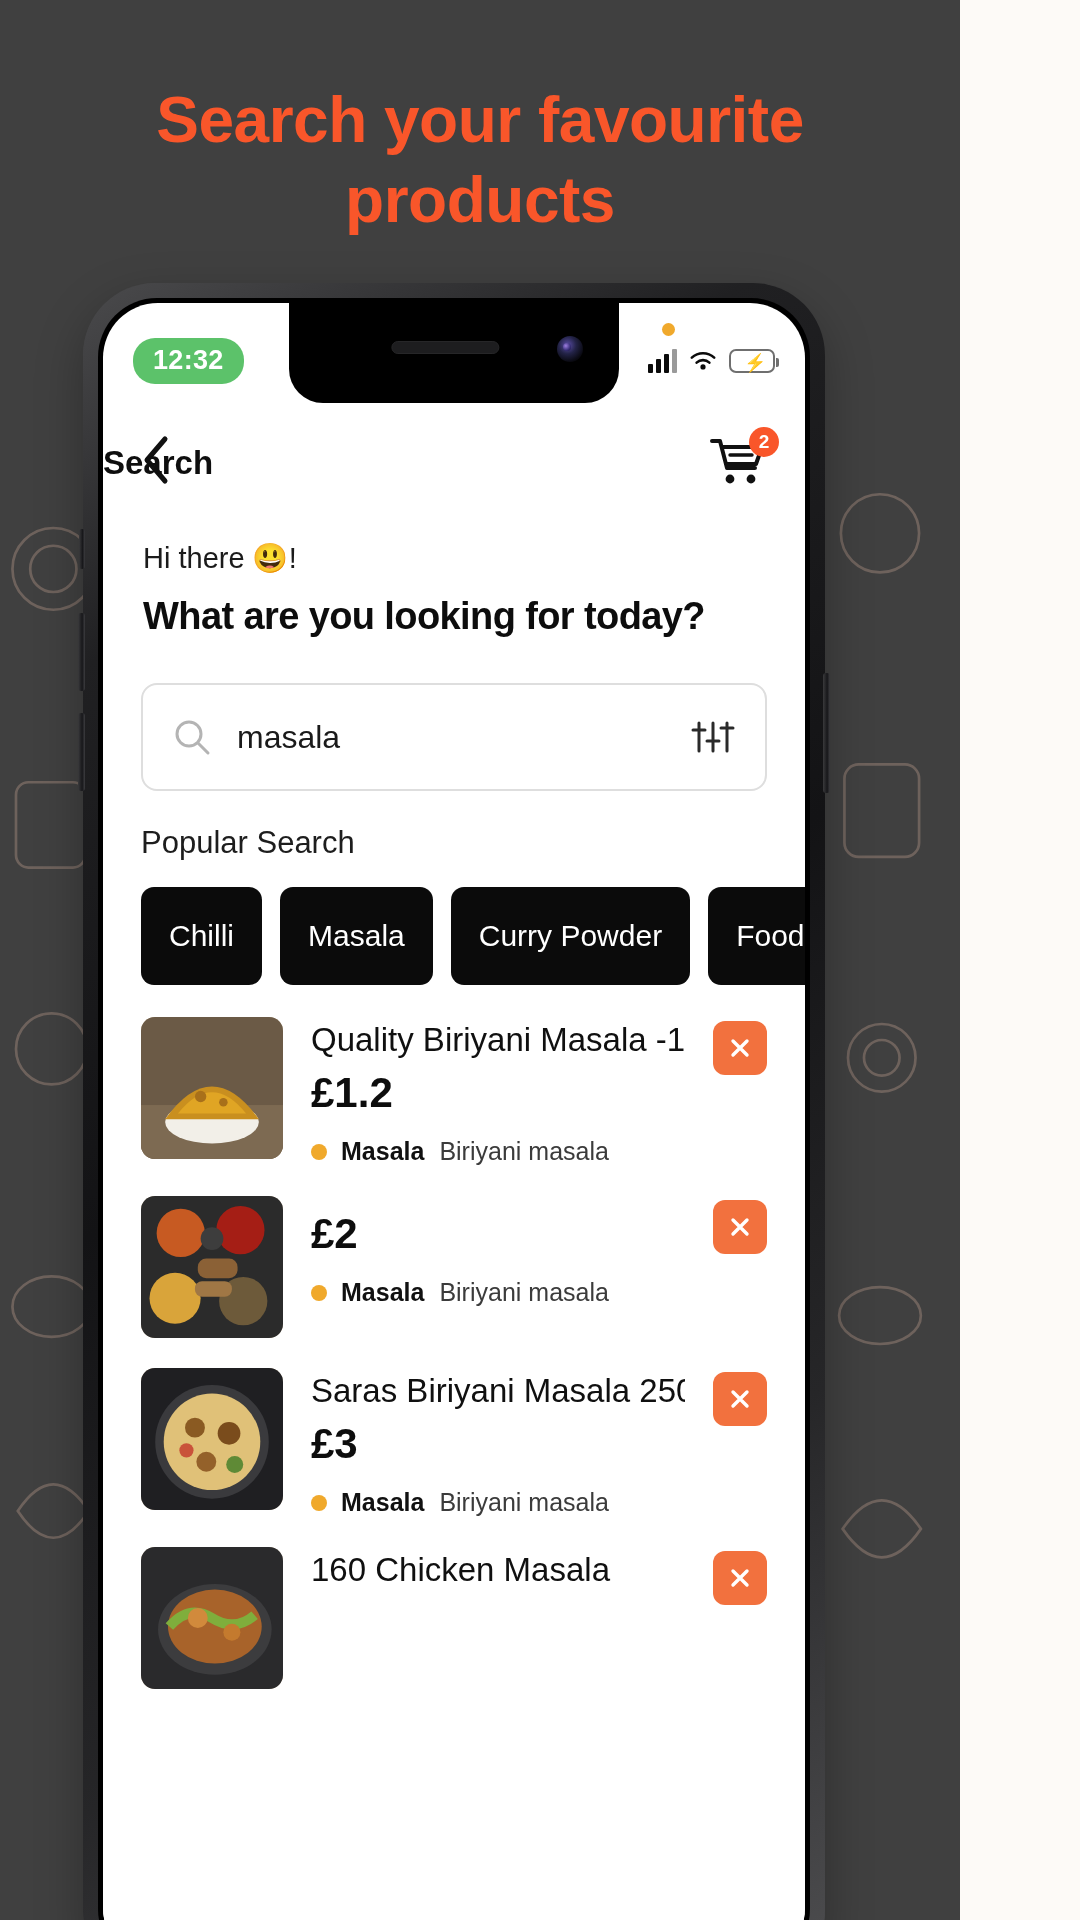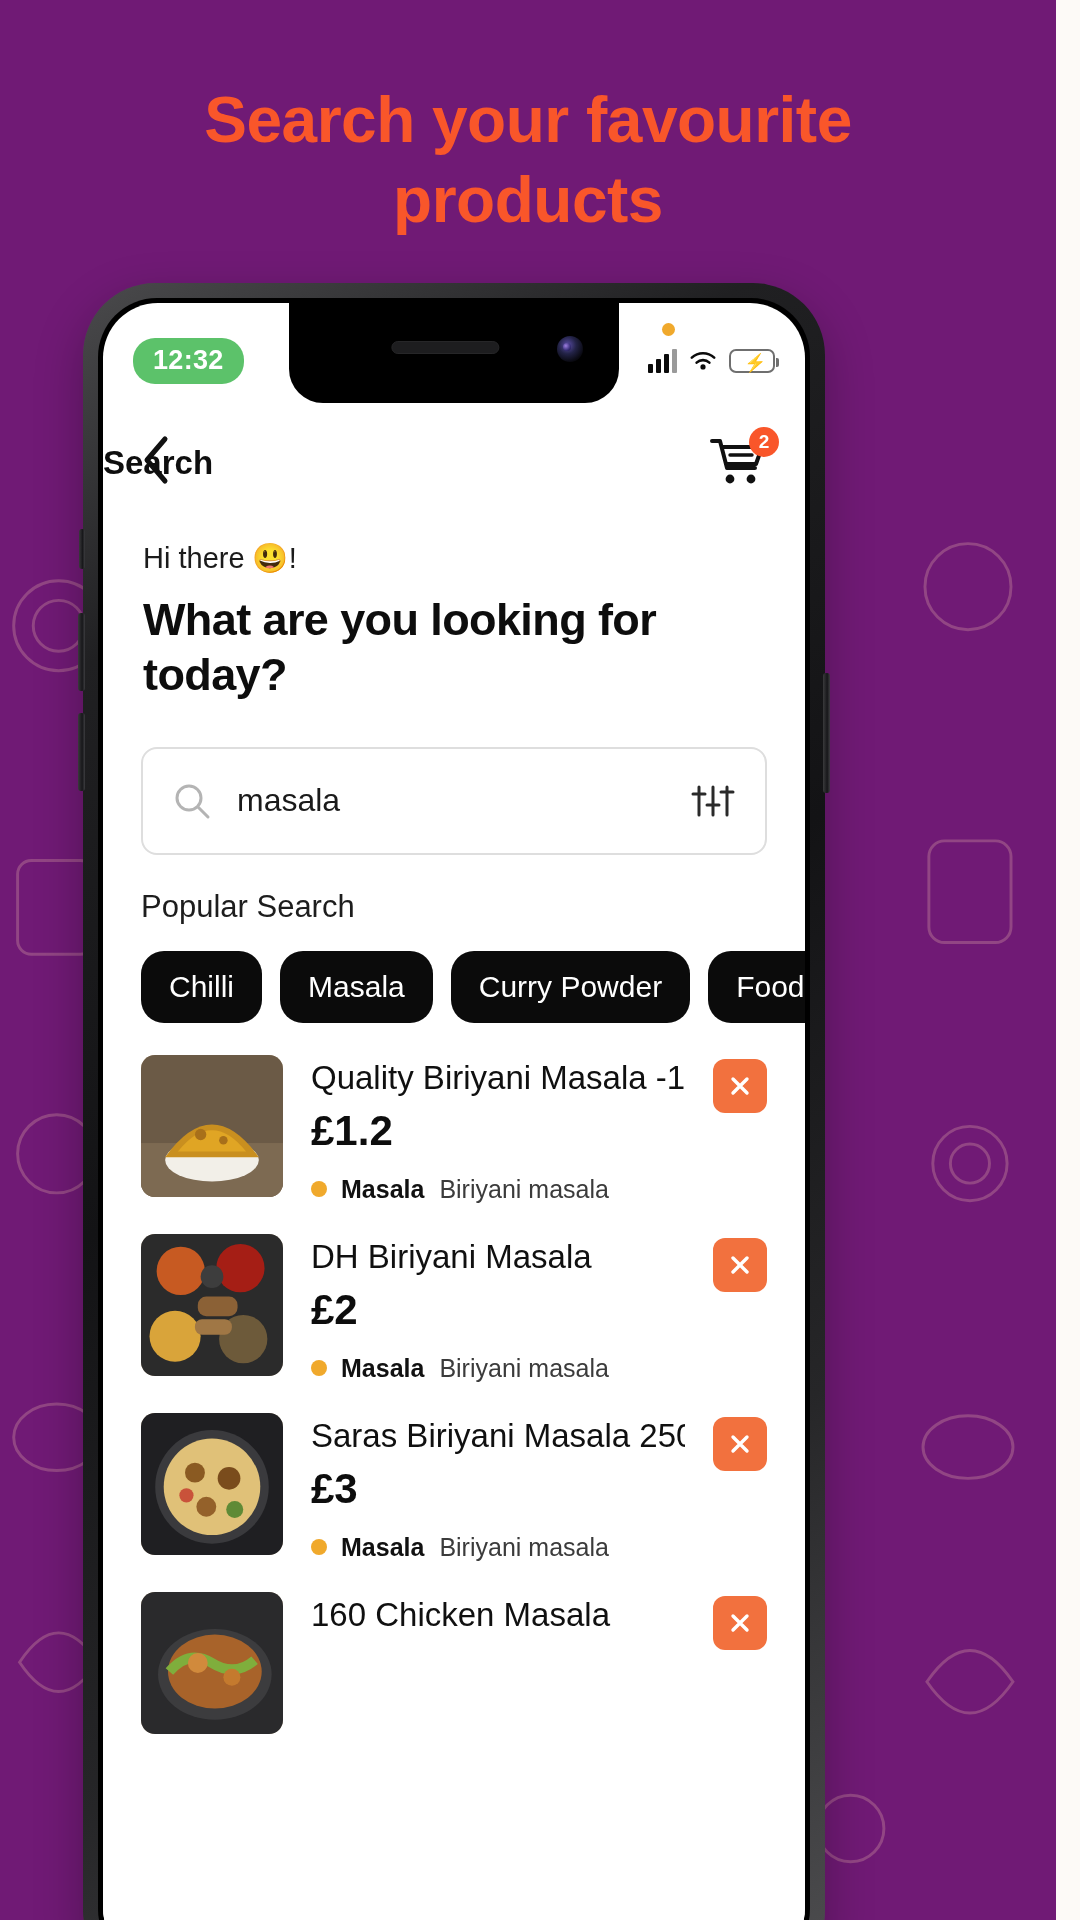--- a/index.html
+++ b/index.html
@@ -4,22 +4,22 @@
 <style>
   * { box-sizing: border-box; margin: 0; padding: 0; }
   html, body {
     width: 1080px; height: 1920px;
     font-family: "Liberation Sans", sans-serif;
     background: #fdfaf7;
     overflow: hidden;
   }
   .page {
     position: relative;
-    width: 1056px; height: 1920px;
-    background: #701a75;
+    width: 960px; height: 1920px;
+    background: #404040;
     overflow: hidden;
   }
   
   .bg-doodles {
     position: absolute; inset: 0;
     opacity: .25;
     pointer-events: none;
   }
   .headline {
     position: absolute;
@@ -212,21 +212,21 @@
     padding: 0 6px;
   }
 
   .greet {
     padding: 18px 40px 0;
     font-size: 29px;
     color: #1b1b1b;
   }
   .headline2 {
     padding: 18px 40px 0;
-    font-size: 45px;
+    font-size: 38px;
     font-weight: 700;
     line-height: 1.22;
     color: #0d0d0d;
     letter-spacing: -.6px;
   }
 
   .searchbox {
     margin: 44px 38px 0;
     height: 108px;
     border: 2px solid #dedede;
@@ -254,22 +254,22 @@
     padding: 26px 0 0 38px;
     overflow: hidden;
     white-space: nowrap;
   }
   .chip {
     flex: 0 0 auto;
     background: #0b0b0b;
     color: #fff;
     font-size: 30px;
     font-weight: 500;
-    border-radius: 23px;
-    padding: 19px 28px;
+    border-radius: 13px;
+    padding: 32px 28px;
   }
 
   .list { padding: 32px 0 0; }
   .row {
     display: flex;
     align-items: flex-start;
     gap: 28px;
     padding: 0 38px 0 38px;
     margin-bottom: 30px;
   }
@@ -465,21 +465,20 @@
                   <circle cx="28" cy="26" r="17" fill="#c75a22"></circle>
                   <circle cx="70" cy="24" r="17" fill="#a51e15"></circle>
                   <circle cx="24" cy="72" r="18" fill="#d9a43a"></circle>
                   <circle cx="72" cy="74" r="17" fill="#6d5a3a"></circle>
                   <rect x="40" y="44" width="28" height="14" rx="6" fill="#8b6136"></rect>
                   <rect x="38" y="60" width="26" height="11" rx="5" fill="#a07745"></rect>
                   <circle cx="50" cy="30" r="8" fill="#3d3d3d"></circle>
                 </svg>
               </div>
               <div class="row-main">
-                <div class="p-name">DH Biriyani Masala</div>
                 <div class="p-price">£2</div>
                 <div class="p-meta">
                   <span class="dot"></span>
                   <span class="p-cat">Masala</span>
                   <span class="p-sub">Biriyani masala</span>
                 </div>
               </div>
               <div class="close-btn">
                 <svg width="26" height="26" viewBox="0 0 26 26">
                   <path d="M6 6l14 14M20 6L6 20" stroke="#fff" stroke-width="3.4" stroke-linecap="round"></path>

